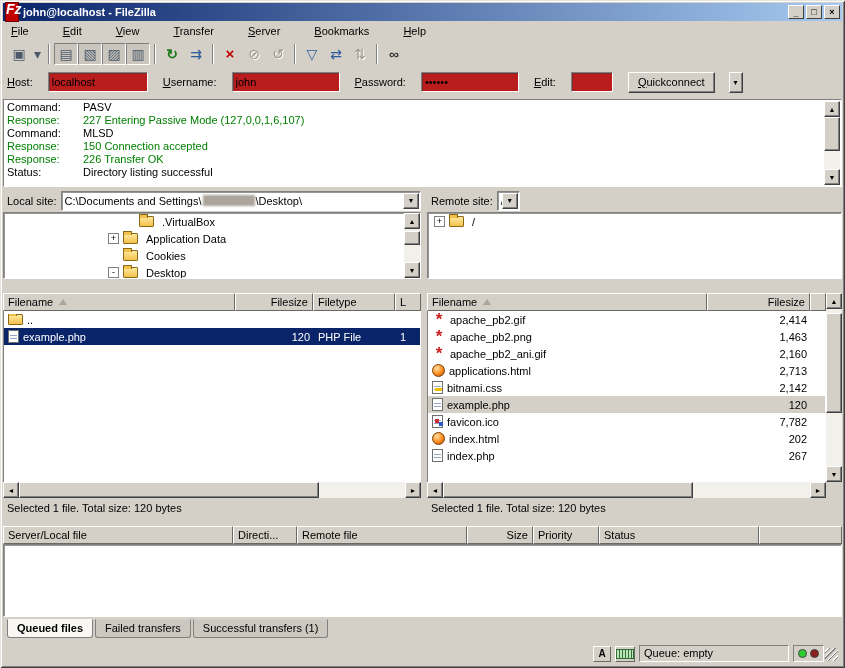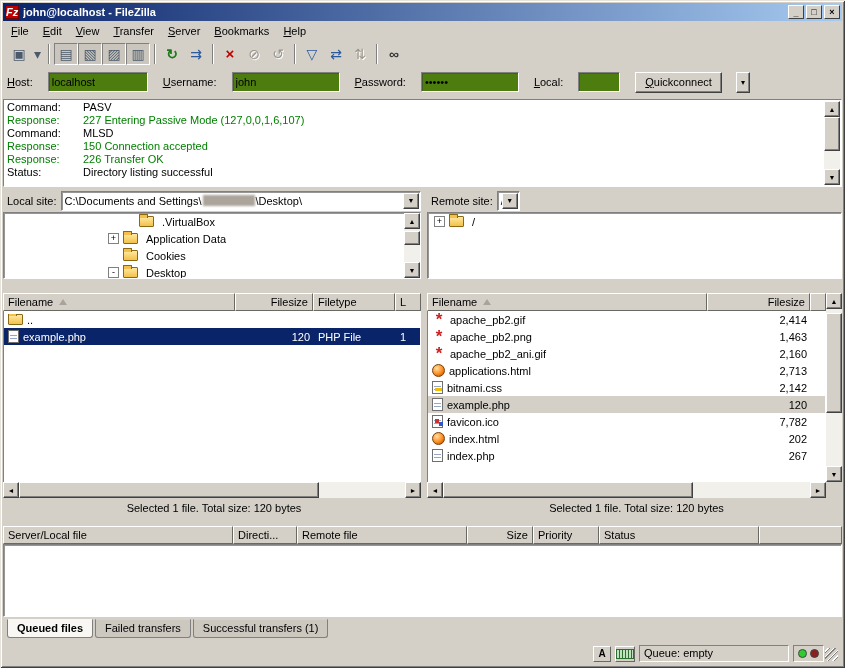--- a/index.html
+++ b/index.html
@@ -6,50 +6,50 @@
   html,body { width:845px; height:668px; overflow:hidden; }
   body { font-family:"Liberation Sans", sans-serif; font-size:11px; color:#000; background:#d4d0c8; }
 
   .window { position:relative; width:845px; height:668px; background:#d4d0c8; padding:3px;
     box-shadow: inset 1px 1px 0 #e6e3dc, inset -1px -1px 0 #404040, inset 2px 2px 0 #fff, inset -2px -2px 0 #808080;
     display:flex; flex-direction:column; }
 
   
   .titlebar { height:18px; flex:0 0 18px; background:linear-gradient(90deg,#0a246a,#a6caf0);
     display:flex; align-items:center; padding:0 2px; color:#fff; font-weight:bold; }
-  .fzicon { width:14px; height:14px; background:#c00000; border:1px solid #6d0000; color:#fff;
-    font-size:11px; font-style:italic; line-height:12px; text-align:center; margin-right:4px; flex:0 0 14px; }
+  .fzicon { width:14px; height:20px; background:#c00000; border:1px solid #6d0000; color:#fff;
+    font-size:14px; font-style:italic; line-height:12px; text-align:center; margin-right:4px; flex:0 0 14px; }
   .titletext { flex:1; white-space:nowrap; overflow:hidden; }
   .tctl { width:16px; height:14px; margin-left:2px; background:#d4d0c8; color:#000;
     border:1px solid; border-color:#fff #404040 #404040 #fff; font-size:9px; font-weight:bold;
     display:flex; align-items:center; justify-content:center; }
   .tctl.min { align-items:flex-end; }
 
   
-  .menubar { height:20px; flex:0 0 20px; display:flex; align-items:center; padding-left:1px; }
+  .menubar { height:20px; flex:0 0 20px; display:flex; align-items:center; padding-left:1px;gap:20px; }
   .menuitem { display:inline-block; padding:3px 7px; }
   .ulf { display:inline-block; }
   .ulf::first-letter { text-decoration:underline; }
 
   
   .toolbar { height:26px; flex:0 0 26px; display:flex; align-items:center; padding-left:4px; }
   .tbtn { width:24px; height:22px; display:flex; align-items:center; justify-content:center; border:1px solid transparent; }
   .tbtn.narrow { width:13px; }
   .tbtn.pressed { border-color:#808080 #fff #fff #808080; background:#cac6be; }
   .tglyph { font-size:14px; line-height:14px; color:#4a5a6a; }
   .tbtn.green .tglyph { color:#1a7a1a; font-weight:bold; }
   .tbtn.blue .tglyph { color:#2a5a9a; }
   .tbtn.red .tglyph { color:#c00000; font-weight:bold; font-size:15px; }
   .tbtn.dark .tglyph { color:#333; font-weight:bold; }
   .tbtn.disabled .tglyph { color:#9a968e; text-shadow:1px 1px 0 #fff; }
   .tsep { width:2px; height:20px; border-left:1px solid #808080; border-right:1px solid #fff; margin:0 4px; }
 
   
   .quickbar { height:30px; flex:0 0 30px; display:flex; align-items:center; gap:15px; padding:0 4px; }
-  .sunken { border:1px solid; border-color:#808080 #fff #fff #808080; box-shadow: inset 1px 1px 0 rgba(64,64,64,.55); background:#4d7c0f; }
+  .sunken { border:1px solid; border-color:#808080 #fff #fff #808080; box-shadow: inset 1px 1px 0 rgba(64,64,64,.55); background:#b91c1c; }
   .qinput { height:20px; padding:0 3px; font-family:"Liberation Sans",sans-serif; font-size:11px; outline:none; }
   .btn { height:21px; background:#d4d0c8; border:1px solid; border-color:#fff #404040 #404040 #fff;
     box-shadow: inset -1px -1px 0 #808080; padding:0 9px; display:flex; align-items:center; }
   .btn.narrowbtn { padding:0 4px; margin-left:-1px; }
 
   
   .log { flex:0 0 88px; margin:2px 0 2px 0; position:relative; background:#fff; padding:1px 20px 1px 3px; overflow:hidden;
     border:1px solid; border-color:#808080 #fff #fff #808080; }
   .logline { line-height:13px; white-space:nowrap; }
   .loglabel { display:inline-block; width:76px; }
@@ -117,21 +117,21 @@
     background-image:repeating-linear-gradient(180deg, transparent 0 2px, #97a6c6 2px 3px);
     background-size:7px 8px; background-position:1px 2px; background-repeat:no-repeat; }
   .icon-css::after { content:""; position:absolute; left:2px; bottom:2px; width:7px; height:3px; background:#f0c000; }
   .icon-ico::after { content:""; position:absolute; left:2px; top:3px; width:4px; height:4px; background:#cc3333; box-shadow:4px 3px 0 #3355cc; }
   .icon-ball { width:13px; height:13px; border-radius:50%; border:1px solid #7a3c00;
     background:radial-gradient(circle at 35% 30%, #ffe0a0, #ff8b1f 55%, #a04a00); }
   .icon-broken { width:14px; height:13px; color:#cc2020; font-weight:bold; font-size:17px; line-height:11px; }
   .icon-broken::before { content:"*"; }
 
   
-  .statusrow { flex:0 0 22px; padding-top:4px;text-align:center; }
+  .statusrow { flex:0 0 22px; padding-top:4px; }
   .statustext { padding-left:4px; white-space:nowrap; overflow:hidden; }
 
   
   .qgap { flex:0 0 6px; }
   .queuehdr { flex:0 0 18px; display:flex; }
   .q1{width:230px;flex:0 0 230px;} .q2{width:64px;flex:0 0 64px;} .q3{width:170px;flex:0 0 170px;}
   .q4{width:66px;flex:0 0 66px;justify-content:flex-end;} .q5{width:66px;flex:0 0 66px;} .q6{width:160px;flex:0 0 160px;} .q7{flex:1;}
   .queuebody { flex:1; min-height:40px; background:#fff; border:1px solid; border-color:#808080 #fff #fff #808080;
     box-shadow: inset 1px 1px 0 rgba(64,64,64,.55); }
 
@@ -233,21 +233,21 @@
       </span>
   </div>
 
   <div class="quickbar">
     <span class="ulf">Host:</span>
     <input class="qinput sunken" style="width: 100px;" value="localhost">
     <span class="ulf">Username:</span>
     <input class="qinput sunken" style="width: 108px;" value="john">
     <span class="ulf">Password:</span>
     <input class="qinput sunken" style="width: 98px;" value="••••••">
-    <span class="ulf">Local:</span>
+    <span class="ulf">Edit:</span>
     <input class="qinput sunken" style="width: 42px;" value="">
     <span class="btn">
         <span class="ulf">Quickconnect</span>
       </span>
     <span class="btn narrowbtn">
         <span style="font-size:8px">▾</span>
       </span>
   </div>
 
   <div class="log">

